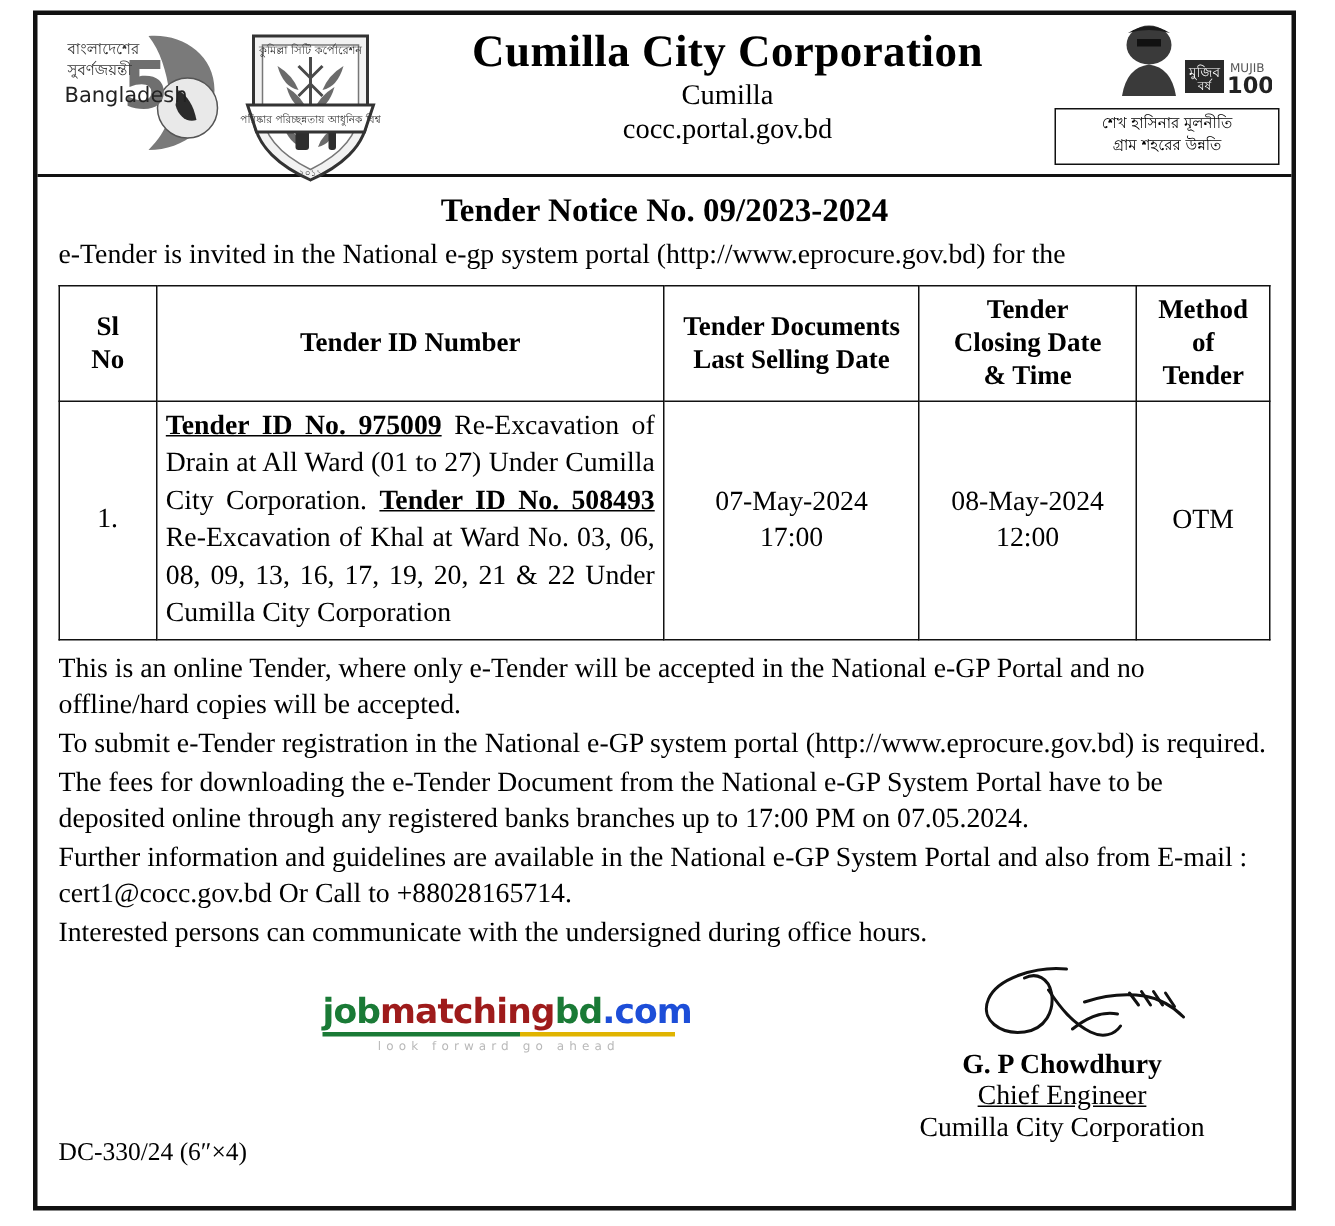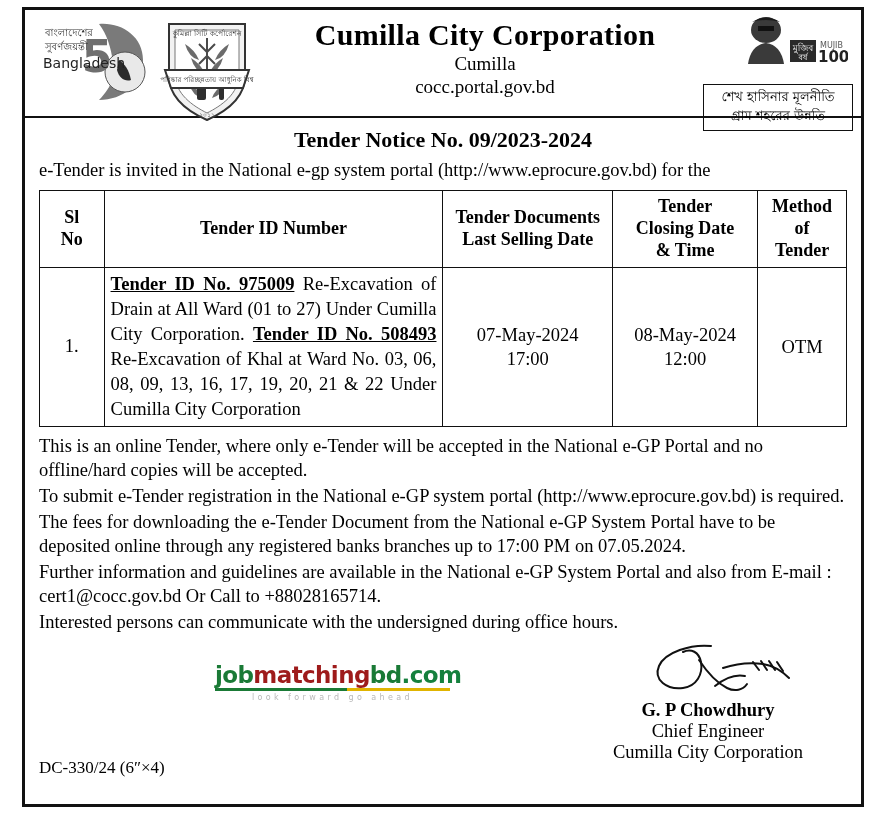--- a/index.html
+++ b/index.html
@@ -82,23 +82,23 @@
   }
   .mujib-row {
     display: flex;
     align-items: flex-end;
     justify-content: center;
     height: 56px;
     text-decoration: underline;
   }
   .slogan-box {
     border: 1.5px solid #111111;
-    margin-top: 14px;
+    margin-top: 2px;
     padding: 3px 4px 4px;
-    font-size: 13px;
+    font-size: 10px;
     line-height: 1.45;
     font-family: "DejaVu Sans", sans-serif;
   }
   
   .memo-row {
     display: flex;
     justify-content: space-between;
     align-items: baseline;
     padding: 12px 14px 0 14px;
     font-size: 18.5px;
@@ -184,41 +184,41 @@
     top: 6px;
     width: 270px;
     text-align: center;
   }
   .sig-svg { display: block; margin: 0 auto; }
   .sig-name {
     font-size: 18.5px;
     font-weight: bold;
     margin-top: -4px;
   }
-  .sig-role { font-size: 18.5px; }
+  .sig-role { font-size: 18.5px; text-decoration: underline; }
   .sig-org  { font-size: 18.5px; }
   .watermark {
     position: absolute;
     left: 190px;
     top: 28px;
     width: 235px;
     text-align: center;
   }
   .wm-text {
     font-family: "DejaVu Sans", sans-serif;
     font-weight: bold;
     font-size: 23px;
     letter-spacing: -0.6px;
     line-height: 1;
     white-space: nowrap;
   }
   .wm-a { color: #1a7a36; margin-top: 28px; }
   .wm-b { color: #9e1b1b; }
   .wm-c { color: #1a7a36; }
-  .wm-d { color: #15803d; }
+  .wm-d { color: #1d4ed8; }
   .wm-underline {
     height: 3px;
     background: linear-gradient(to right, #1a7a36 0 56%, #e0b400 56% 100%);
     margin-top: 1px;
   }
   .wm-tag {
     font-family: "DejaVu Sans", sans-serif;
     font-size: 8px;
     letter-spacing: 3.4px;
     color: #b9b9b9;

